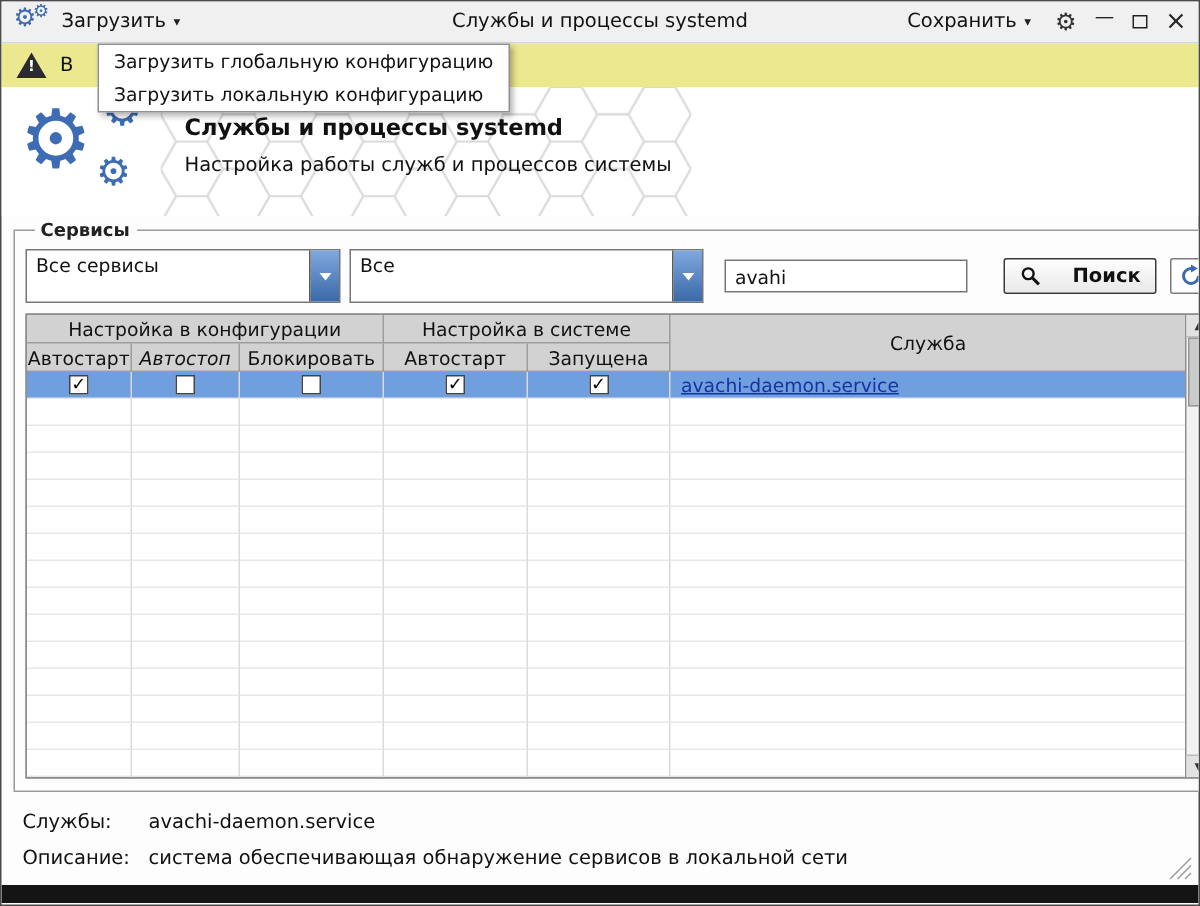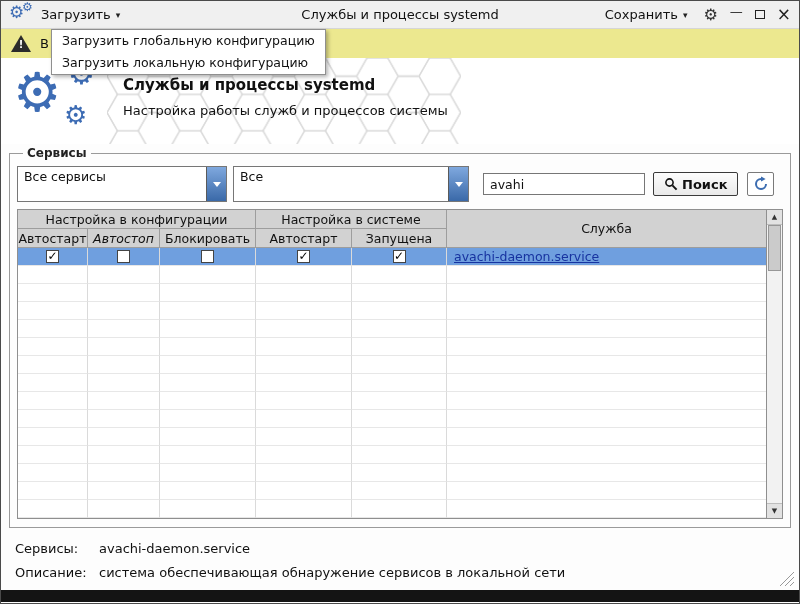--- a/index.html
+++ b/index.html
@@ -45,21 +45,21 @@
     border-left: 10px solid transparent; border-right: 10px solid transparent;
     border-bottom: 17px solid #2b2b2b;
   }
   .warnicon .ex {
     position: absolute; left: 0; top: 4px; width: 20px; text-align: center;
     color: #fff; font-size: 10px; font-weight: bold; z-index: 1;
   }
 
   
   .dropdown {
-    position: absolute; left: 50px; top: 28px; min-width: 238px; z-index: 40;
+    position: absolute; left: 64px; top: 28px; min-width: 238px; z-index: 40;
     background: #fff; border: 1px solid #8f8f8f; box-shadow: 2px 2px 4px rgba(0,0,0,0.3);
   }
   .ditem { height: 22px; line-height: 22px; padding: 0 10px; font-size: 12.5px; white-space: nowrap; color: #111; }
 
   
   .hero { position: relative; height: 86px; background: #fff; overflow: hidden; }
   .hexsvg { position: absolute; left: 106px; top: 0; }
   .herogears { position: absolute; left: 12px; top: 0; width: 104px; height: 86px; color: var(--accent-blue, #3d6cb4); }
   .herogears .g1 { position: absolute; left: 0; top: 8px; font-size: 54px; line-height: 1; }
   .herogears .g2 { position: absolute; left: 55px; top: 1px; font-size: 30px; line-height: 1; }
@@ -82,24 +82,24 @@
     background: linear-gradient(#7fa8de, #3a69a8);
     display: flex; align-items: center; justify-content: center;
   }
   .dtri { width: 0; height: 0; border-left: 4px solid transparent; border-right: 4px solid transparent; border-top: 5px solid #fff; }
 
   .sinput {
     width: 162px; height: 22px; margin-left: 14px; border: 1px solid #767676;
     font: 12.5px "DejaVu Sans", sans-serif; padding: 0 6px; color: #111; background: #fff;
   }
   .searchbtn {
-    margin-left: 8px; height: 24px; padding: 0 10px;
+    margin-left: 24px; height: 24px; padding: 0 10px;
     border: 1px solid #3a3a3a; background: linear-gradient(#fdfdfd, #e9e9e9);
     font: bold 13px "DejaVu Sans", sans-serif; color: #111;
-    display: flex; align-items: center; gap: 4px; border-radius: 2px;
+    display: flex; align-items: center; gap: 21px; border-radius: 2px;
   }
   .refreshbtn {
     margin-left: 9px; width: 27px; height: 24px; border: 1px solid #7a7a7a;
     background: #fff; display: flex; align-items: center; justify-content: center; border-radius: 2px;
   }
 
   
   .tablewrap { display: flex; border: 1px solid #8f8f8f; margin: 0 1px; background: #737373; }
   .tgrid { flex: 1; min-width: 0; }
   .thead {
@@ -400,21 +400,21 @@
         <div class="strack">
           <div class="sthumb"></div>
         </div>
         <div class="sarrow down">▼</div>
       </div>
     </div>
   </fieldset>
 
   <div class="details">
     <div class="drow">
-      <span class="dlabel">Сервисы:</span>
+      <span class="dlabel">Службы:</span>
       <span class="dvalue">avachi-daemon.service</span>
     </div>
     <div class="drow">
       <span class="dlabel">Описание:</span>
       <span class="dvalue">система обеспечивающая обнаружение сервисов в локальной сети</span>
     </div>
   </div>
 
   <svg class="grip" width="18" height="18">
     <line x1="17" y1="3" x2="3" y2="17" stroke="#999" stroke-width="1"></line>

